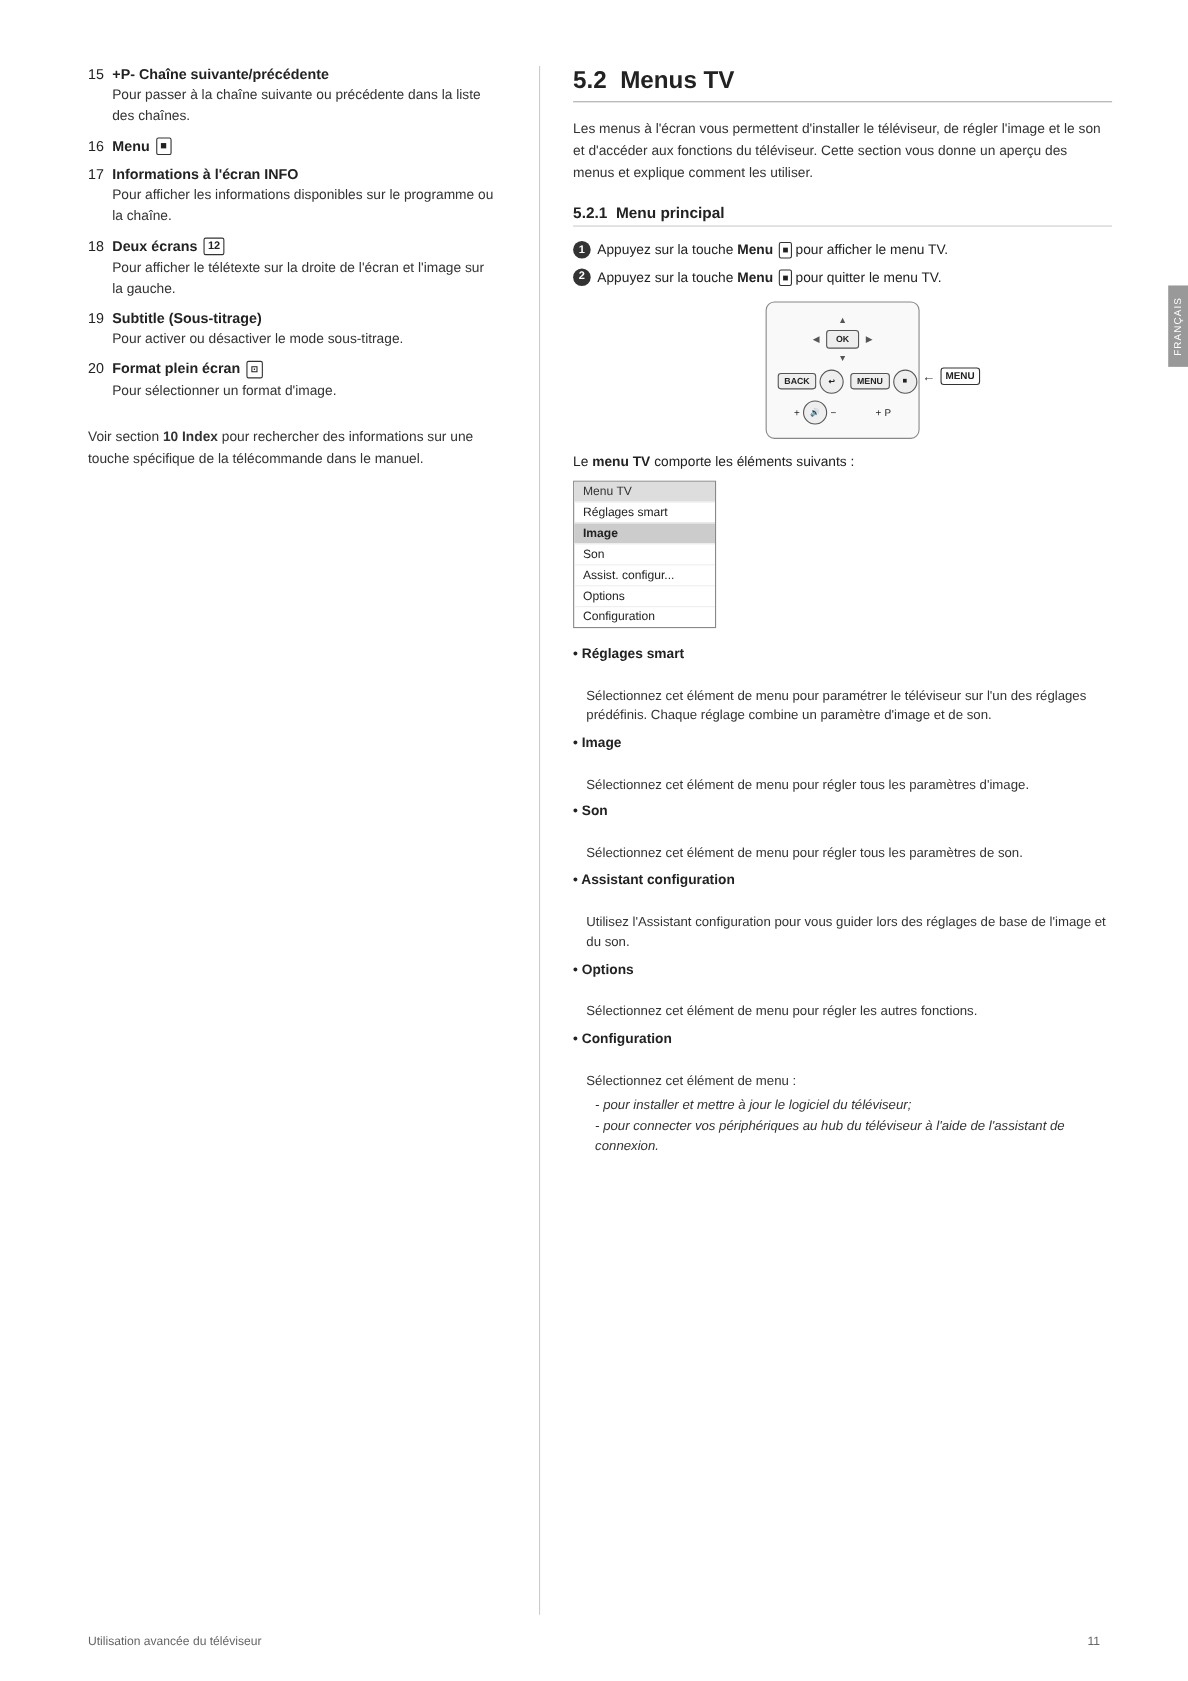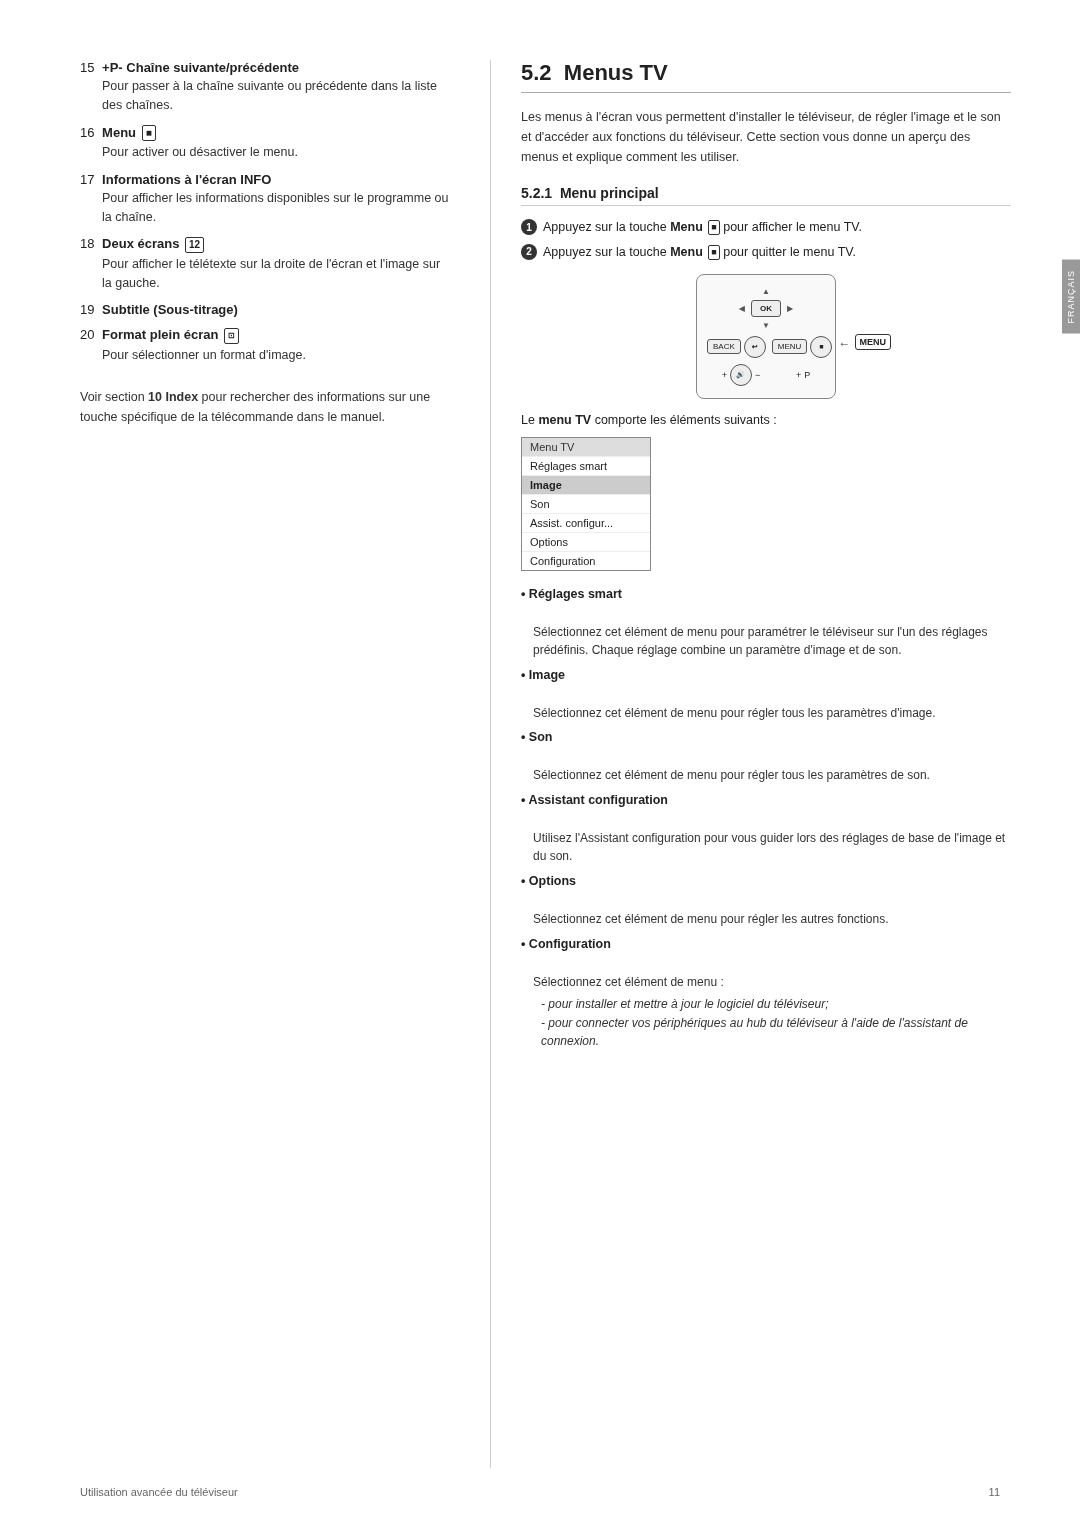--- a/index.html
+++ b/index.html
@@ -183,21 +183,21 @@
       width: 100%;
     }
     .remote-btn {
       border: 1px solid #555;
       border-radius: 3px;
       font-size: 8px;
       padding: 2px 5px;
       background: #eee;
       text-align: center;
       cursor: pointer;
-      font-weight: normal;
+      font-weight: bold;
     }
     .remote-btn-round {
       border: 1px solid #555;
       border-radius: 50%;
       width: 22px;
       height: 22px;
       background: #eee;
       display: flex;
       align-items: center;
       justify-content: center;
@@ -304,21 +304,20 @@
       </div>
       <div class="item-desc">Pour passer à la chaîne suivante ou précédente dans la liste des chaînes.</div>
     </div>
 
     <div class="item-row">
       <div class="item-header">
         <span class="item-num">16</span>
         <span>Menu</span>
         <span class="icon-box">■</span>
       </div>
-      <div class="item-desc">Pour activer ou désactiver le menu.</div>
     </div>
 
     <div class="item-row">
       <div class="item-header">
         <span class="item-num">17</span>
         <span>Informations à l'écran INFO</span>
       </div>
       <div class="item-desc">Pour afficher les informations disponibles sur le programme ou la chaîne.</div>
     </div>
 
@@ -329,20 +328,21 @@
         <span class="icon-box">12</span>
       </div>
       <div class="item-desc">Pour afficher le télétexte sur la droite de l'écran et l'image sur la gauche.</div>
     </div>
 
     <div class="item-row">
       <div class="item-header">
         <span class="item-num">19</span>
         <span>Subtitle (Sous-titrage)</span>
       </div>
+      <div class="item-desc">Pour activer ou désactiver le mode sous-titrage.</div>
     </div>
 
     <div class="item-row">
       <div class="item-header">
         <span class="item-num">20</span>
         <span>Format plein écran</span>
         <span class="icon-box" style="font-size:8px;">⊡</span>
       </div>
       <div class="item-desc">Pour sélectionner un format d'image.</div>
     </div>

